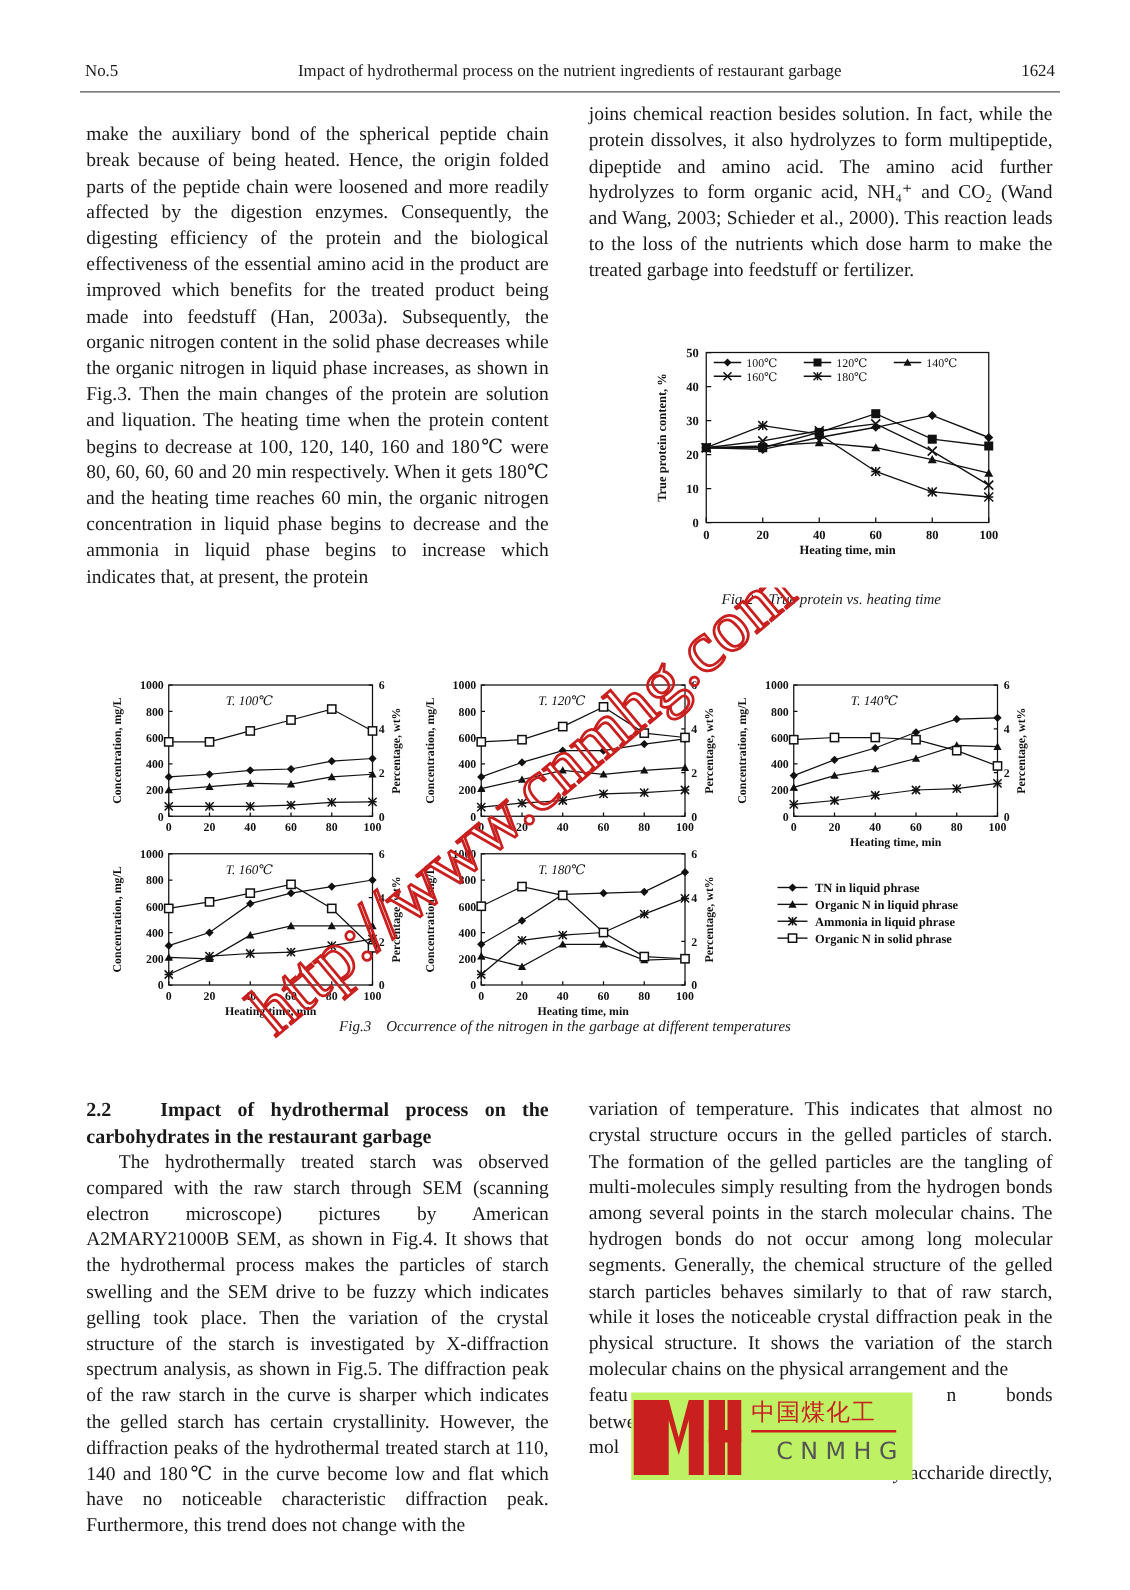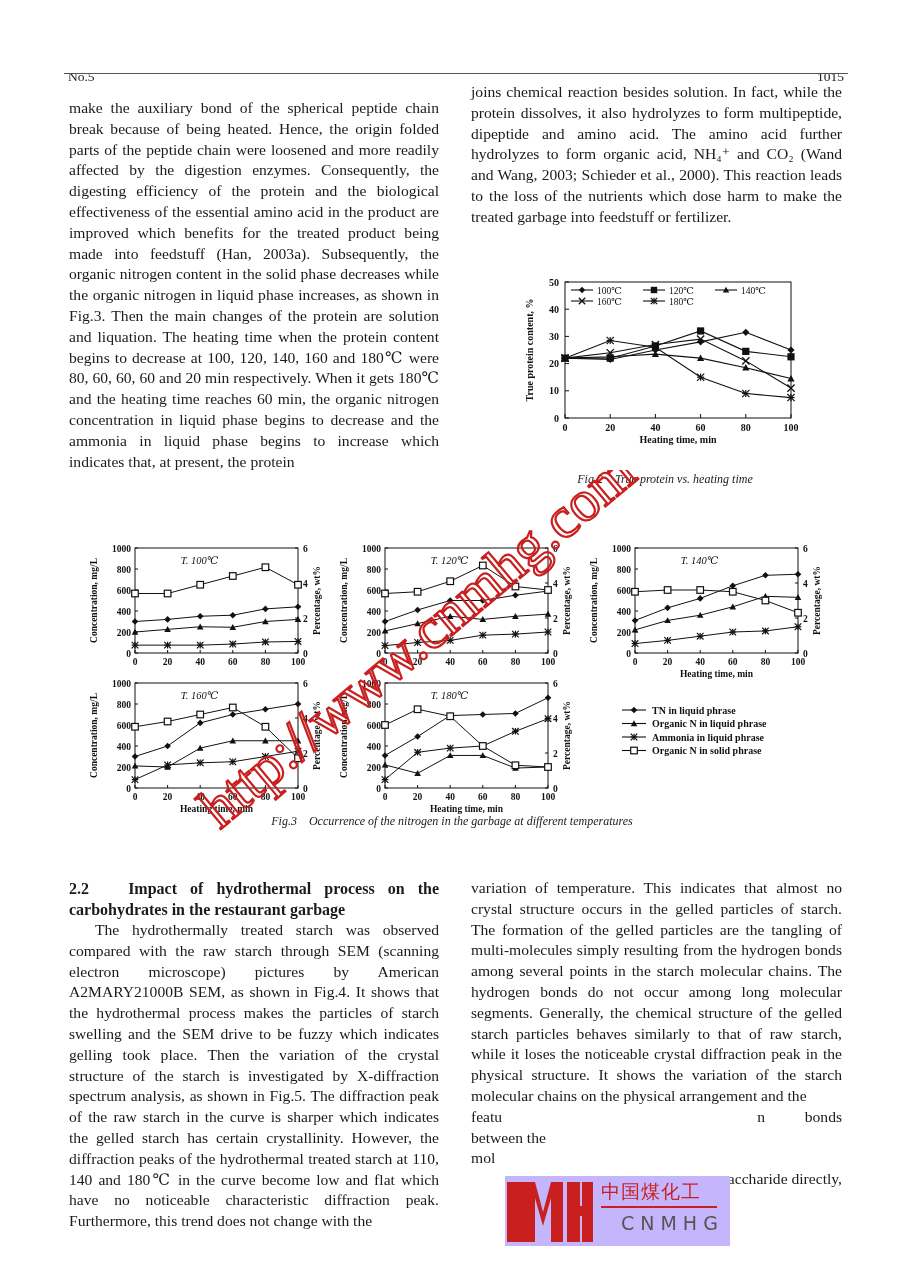--- a/index.html
+++ b/index.html
@@ -1,43 +1,44 @@
 <!DOCTYPE html>
 <html><head>
 <meta charset="utf-8">
 <style>
   html, body { margin: 0; padding: 0; background: #ffffff; }
   body { width: 904px; height: 1272px; position: relative; overflow: hidden;
          font-family: "Liberation Serif", "DejaVu Serif", serif; color: #1a1a1a; }
-  .header { position: absolute; left: 68px; top: 66px; width: 776px; height: 22px;
+  .header { position: absolute; left: 68px; top: 46px; width: 776px; height: 22px;
             font-size: 13.5px; display: flex; justify-content: space-between; align-items: center; }
   .header-rule { position: absolute; left: 64px; top: 73px; width: 784px; height: 1px; background: #555; }
   .col { position: absolute; font-size: 15.6px; line-height: 20.8px; text-align: justify; }
   .col p { margin: 0; }
   .col-left-top { left: 69px; top: 98px; width: 370px; }
   .col-right-top { left: 471px; top: 82px; width: 371px; }
   .col-left-bottom { left: 69px; top: 878px; width: 370px; }
   .col-right-bottom { left: 471px; top: 878px; width: 371px; font-family: Liberation Serif, serif; }
   .section-heading { font-weight: bold; font-size: 16px; line-height: 21px; margin-bottom: 0; }
   .indent { text-indent: 26px; }
   .figure { position: absolute; }
   .caption { position: absolute; font-size: 12px; text-align: center; font-style: italic; }
   svg text { font-family: "Liberation Serif", "DejaVu Serif", serif; }
   .watermark-url { position: absolute; left: 180px; top: 470px; width: 620px; height: 380px; pointer-events: none; }
-  .logo { position: absolute; left: 505px; top: 1176px; width: 225px; height: 70px; background: #c4b5fd; }
+  .logo { position: absolute; left: 505px; top: 1114px; width: 225px; height: 70px; background: #bef264; }
   .logo-zh { position: absolute; left: 96px; top: 3px; font-family: "DejaVu Sans", sans-serif; font-size: 19px; color: #c91f1f; letter-spacing: 1px; }
   .logo-en { position: absolute; left: 96px; top: 36px; font-family: "DejaVu Sans", sans-serif; font-size: 19px; color: #555; letter-spacing: 6px; margin-left: 20px; }
   .logo-line { position: absolute; left: 96px; top: 30px; width: 116px; height: 2px; background: #c91f1f; }
 </style>
 </head>
 <body>
 
 <div class="header">
   <span>No.5</span>
-  <span>1015</span>
+  <span>Impact of hydrothermal process on the nutrient ingredients of restaurant garbage</span>
+  <span>1624</span>
 </div>
 <div class="header-rule"></div>
 
 <div class="col col-left-top">
   <p>make the auxiliary bond of the spherical peptide chain break because of being heated. Hence, the origin folded parts of the peptide chain were loosened and more readily affected by the digestion enzymes. Consequently, the digesting efficiency of the protein and the biological effectiveness of the essential amino acid in the product are improved which benefits for the treated product being made into feedstuff (Han, 2003a). Subsequently, the organic nitrogen content in the solid phase decreases while the organic nitrogen in liquid phase increases, as shown in Fig.3. Then the main changes of the protein are solution and liquation. The heating time when the protein content begins to decrease at 100, 120, 140, 160 and 180℃ were 80, 60, 60, 60 and 20 min respectively. When it gets 180℃ and the heating time reaches 60 min, the organic nitrogen concentration in liquid phase begins to decrease and the ammonia in liquid phase begins to increase which indicates that, at present, the protein</p>
 </div>
 <div class="col col-right-top">
   <p>joins chemical reaction besides solution. In fact, while the protein dissolves, it also hydrolyzes to form multipeptide, dipeptide and amino acid. The amino acid further hydrolyzes to form organic acid, NH₄⁺ and CO₂ (Wand and Wang, 2003; Schieder et al., 2000). This reaction leads to the loss of the nutrients which dose harm to make the treated garbage into feedstuff or fertilizer.</p>
 </div>
 

